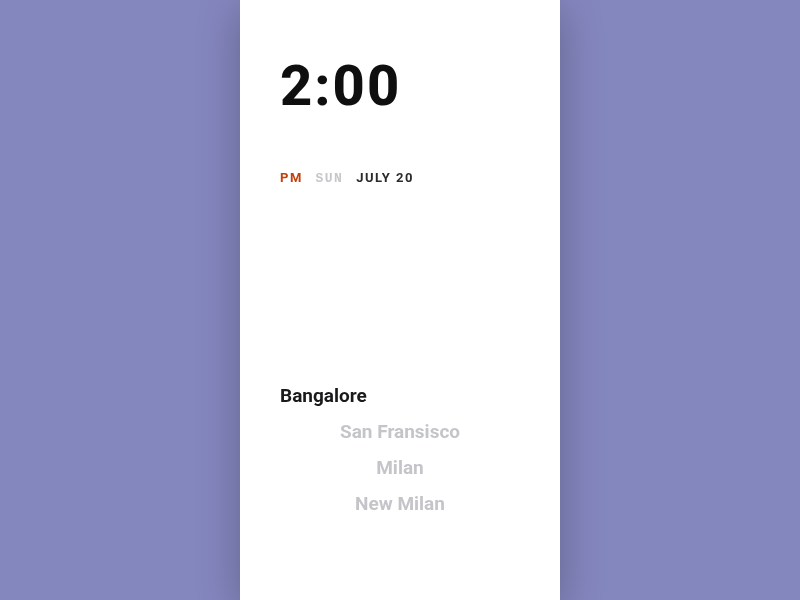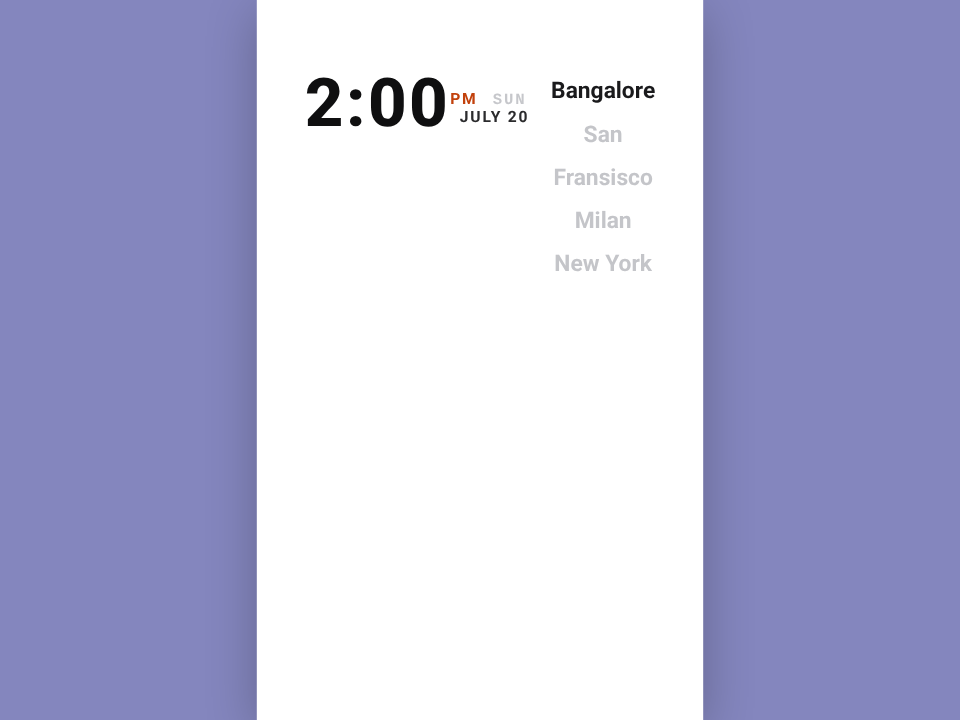--- a/index.html
+++ b/index.html
@@ -11,27 +11,28 @@
       width: 800px;
       height: 600px;
       background: #8486be;
       display: flex;
       justify-content: center;
       align-items: flex-start;
       font-family: -apple-system, BlinkMacSystemFont, "Segoe UI", Roboto, "Helvetica Neue", Arial, sans-serif;
       overflow: hidden;
     }
     .phone-card {
-      width: 372px;
+      width: 320px;
       height: 600px;
       background: #ffffff;
       box-shadow: 0 10px 40px rgba(0,0,0,0.25);
       padding: 58px 40px 40px 40px;
       display: flex;
-      flex-direction: row;
+      flex-direction: column;
+      gap: 38px;
     }
     .time {
       font-size: 56px;
       font-weight: 800;
       color: #0f0f10;
       letter-spacing: 2px;
       line-height: 1;
     }
     .date-line {
       margin-top: 18px;
@@ -48,21 +49,21 @@
       font-family: Liberation Mono, monospace;
     }
     .date-line .date {
       color: #2b2b2d;
       margin-left: 8px;
     }
     .spacer {
       flex: 1;
     }
     .city-list {
-      margin-bottom: 48px;
+      margin-bottom: 38px;
     }
     .city-item {
       font-size: 19px;
       font-weight: 700;
       line-height: 1.9;
       cursor: pointer;
     }
     .city-item.active {
       color: #1a1a1c;
     }
@@ -79,15 +80,15 @@
   <div class="date-line">
     <span class="ampm">PM</span>
     <span class="dow">SUN</span>
     <span class="date">JULY 20</span>
   </div>
   <div class="spacer"></div>
   <div class="city-list">
     <div class="city-item active">Bangalore</div>
     <div class="city-item inactive">San Fransisco</div>
     <div class="city-item inactive">Milan</div>
-    <div class="city-item inactive">New York</div>
+    <div class="city-item inactive">New Milan</div>
   </div>
 </div>
 
 </body></html>

